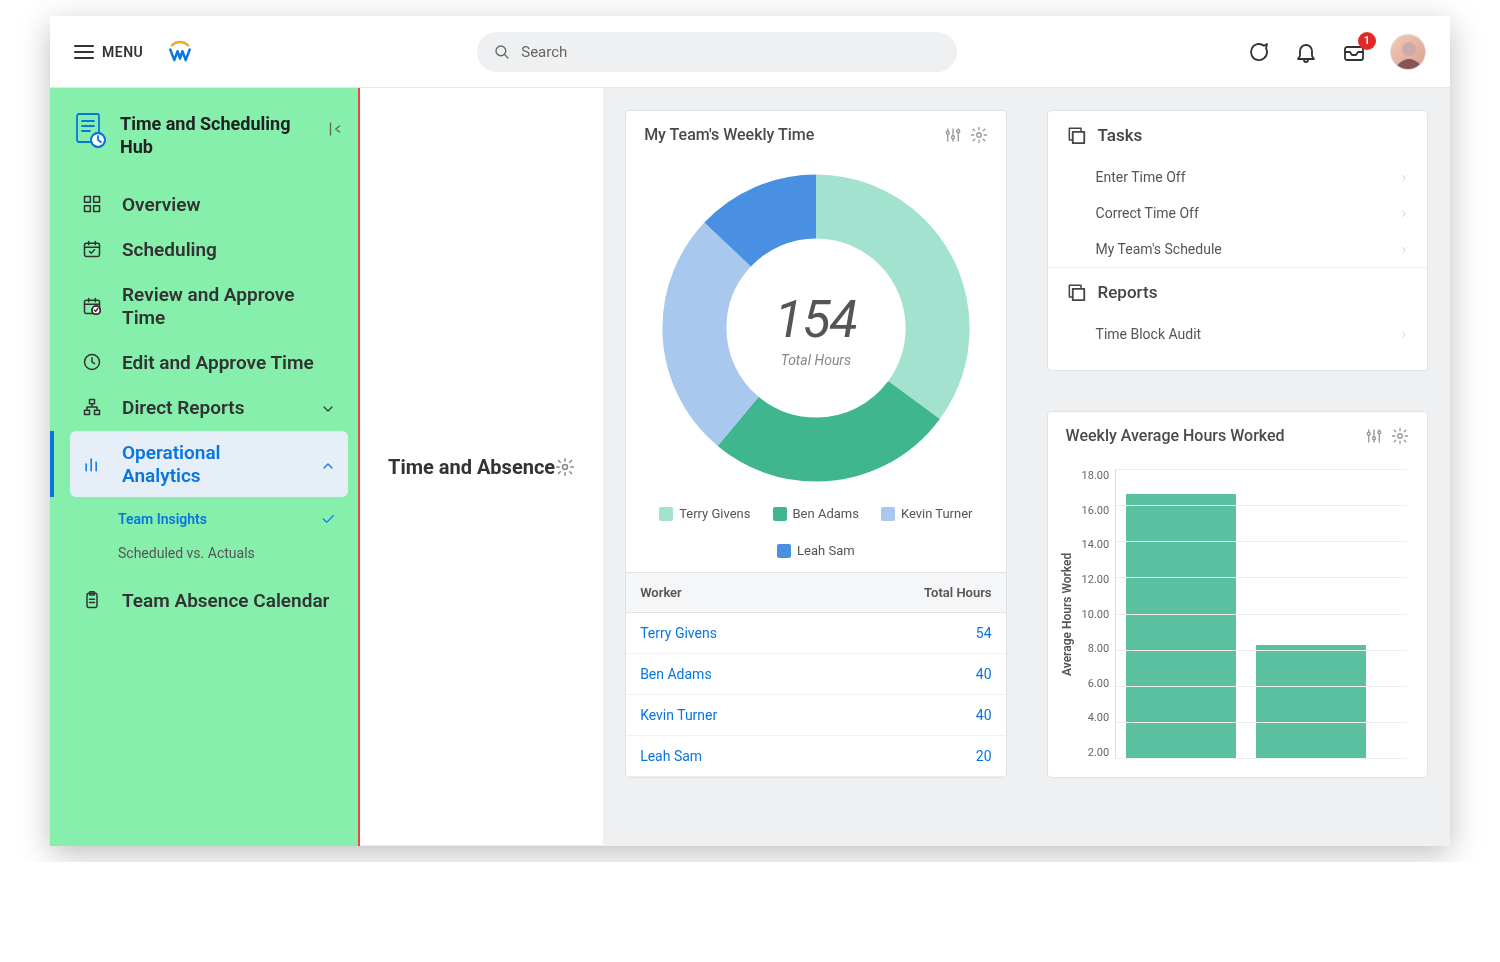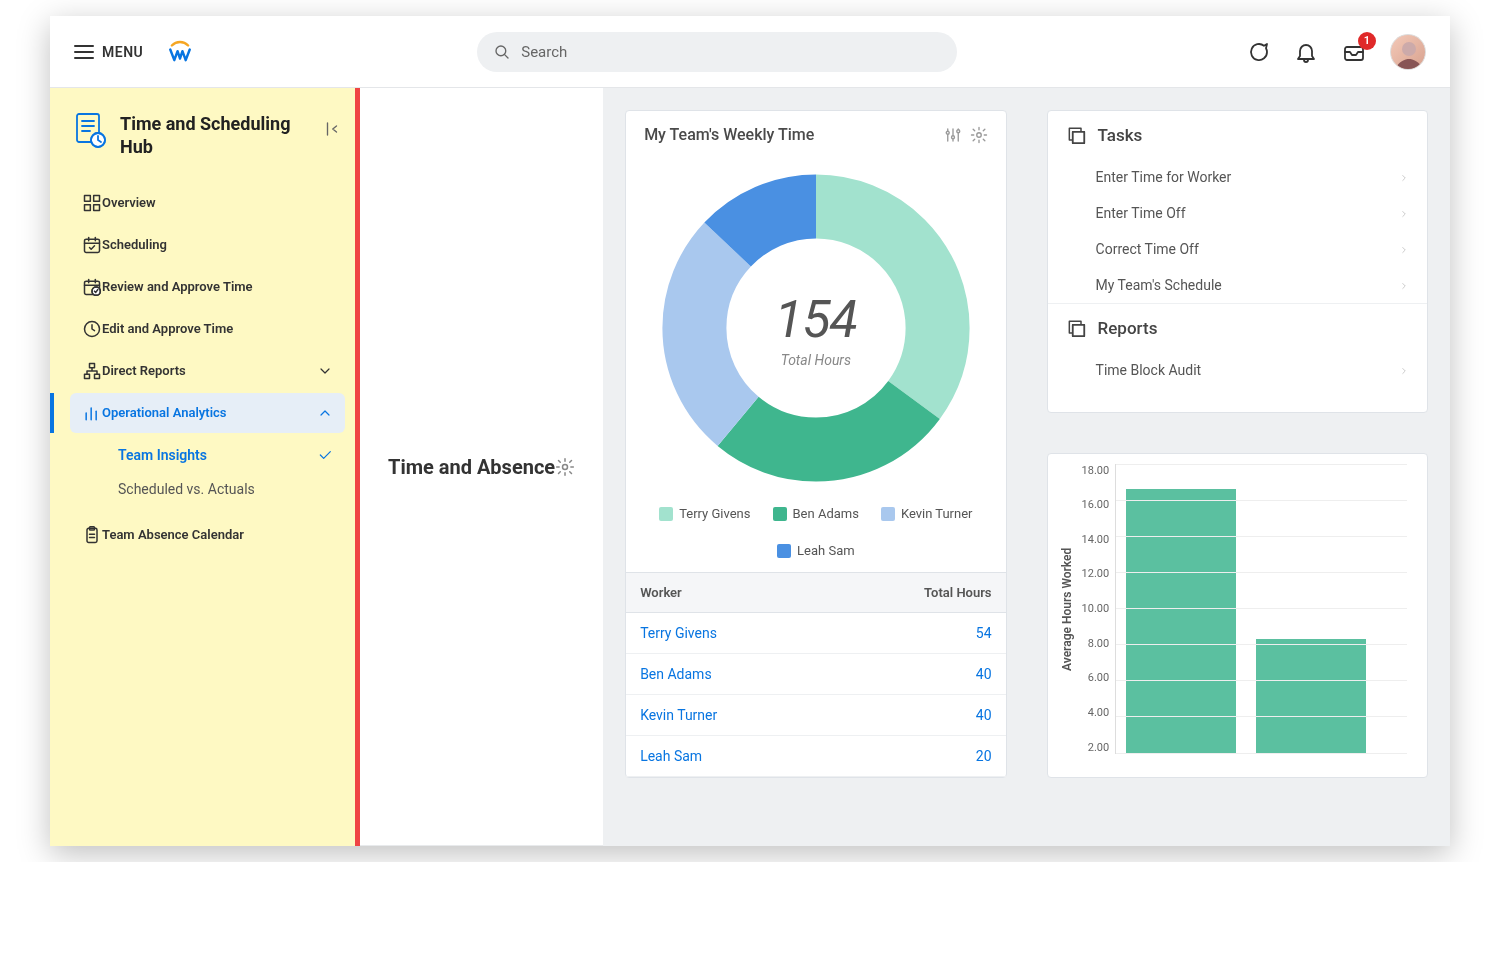--- a/index.html
+++ b/index.html
@@ -65,31 +65,31 @@
     display:flex; align-items:center; justify-content:center; padding:0 4px;
     font-weight:600;
   }
   .avatar { width:36px; height:36px; border-radius:50%; background:linear-gradient(135deg,#f3c9b8,#d8a28f); overflow:hidden; border:1px solid #ddd;}
 
   
   .body { flex:1; display:flex; overflow:hidden; }
 
   
   .sidebar {
-    width: 310px; flex-shrink:0; background:#fef9c3; padding:20px 10px 20px 20px;
-    border-right:5px solid #ef4444; overflow:auto;
+    width: 310px; flex-shrink:0; background:#86efac; padding:20px 10px 20px 20px;
+    border-right:2px solid #ef4444; overflow:auto;
   }
   .hub-head { display:flex; align-items:flex-start; gap:14px; padding:4px 0 12px 4px; position:relative;}
   .hub-icon { width:32px; height:36px; color:#0875e1; flex-shrink:0;}
   .hub-title { font-size:18px; font-weight:700; line-height:1.3; color:#222; padding-right:30px;}
   .collapse-btn { position:absolute; right:4px; top:12px; width:18px; height:18px; color:#666; cursor:pointer;}
   .nav { margin-top:12px; display:flex; flex-direction:column; gap:2px; }
   .nav-item {
-    display:flex; align-items:center; gap:0; padding:10px 12px;
-    border-radius:6px; font-size:13px; font-weight:600; color:#333; cursor:pointer;
+    display:flex; align-items:center; gap:20px; padding:10px 12px;
+    border-radius:6px; font-size:19px; font-weight:600; color:#333; cursor:pointer;
     position:relative;
   }
   .nav-item .nav-icon { width:20px; height:20px; color:#333; flex-shrink:0; display:flex; align-items:center; justify-content:center;}
   .nav-item.active {
     background:#e6eef7; color:#0875e1;
   }
   .nav-item.active .nav-icon { color:#0875e1; }
   .nav-item.active::before {
     content:''; position:absolute; left:-20px; top:0; bottom:0; width:4px; background:#0875e1;
   }
@@ -457,26 +457,20 @@
           <div class="section-head">
             <svg class="stroke" width="20" height="20" viewBox="0 0 24 24">
               <rect x="4" y="4" width="14" height="14"></rect>
                 <rect x="8" y="8" width="14" height="14" fill="#fff"></rect>
               <rect x="8" y="8" width="14" height="14"></rect>
             </svg>
             <span>Tasks</span>
           </div>
           <div id="tasks-list">
               <div class="list-item">
-                <span>Enter Time for Worker</span>
-                <span class="chev"><svg class="stroke" viewBox="0 0 24 24" width="10" height="12">
-                    <path d="M9 6l6 6-6 6"></path>
-                  </svg></span>
-              </div>
-              <div class="list-item">
                 <span>Enter Time Off</span>
                 <span class="chev"><svg class="stroke" viewBox="0 0 24 24" width="10" height="12">
                     <path d="M9 6l6 6-6 6"></path>
                   </svg></span>
               </div>
               <div class="list-item">
                 <span>Correct Time Off</span>
                 <span class="chev"><svg class="stroke" viewBox="0 0 24 24" width="10" height="12">
                     <path d="M9 6l6 6-6 6"></path>
                   </svg></span>
@@ -501,20 +495,37 @@
               <div class="list-item">
                 <span>Time Block Audit</span>
                 <span class="chev"><svg class="stroke" viewBox="0 0 24 24" width="10" height="12">
                     <path d="M9 6l6 6-6 6"></path>
                   </svg></span>
               </div>
             </div>
         </div>
 
         <div class="card bar-card">
+          <div class="card-header">
+            <span>Weekly Average Hours Worked</span>
+            <div class="icons">
+              <svg class="stroke" viewBox="0 0 24 24">
+                <line x1="5" y1="4" x2="5" y2="20"></line>
+                  <circle cx="5" cy="9" r="2" fill="#fff"></circle>
+                <line x1="12" y1="4" x2="12" y2="20"></line>
+                  <circle cx="12" cy="15" r="2" fill="#fff"></circle>
+                <line x1="19" y1="4" x2="19" y2="20"></line>
+                  <circle cx="19" cy="7" r="2" fill="#fff"></circle>
+              </svg>
+              <svg class="stroke" viewBox="0 0 24 24">
+                <circle cx="12" cy="12" r="3"></circle>
+                <path d="M12 2v3M12 19v3M4.2 4.2l2.1 2.1M17.7 17.7l2.1 2.1M2 12h3M19 12h3M4.2 19.8l2.1-2.1M17.7 6.3l2.1-2.1"></path>
+              </svg>
+            </div>
+          </div>
           <div class="chart-area">
             <div class="y-axis-label">Average Hours Worked</div>
             <div class="y-axis" id="y-axis">
                 <span>18.00</span>
                 <span>16.00</span>
                 <span>14.00</span>
                 <span>12.00</span>
                 <span>10.00</span>
                 <span>8.00</span>
                 <span>6.00</span>

